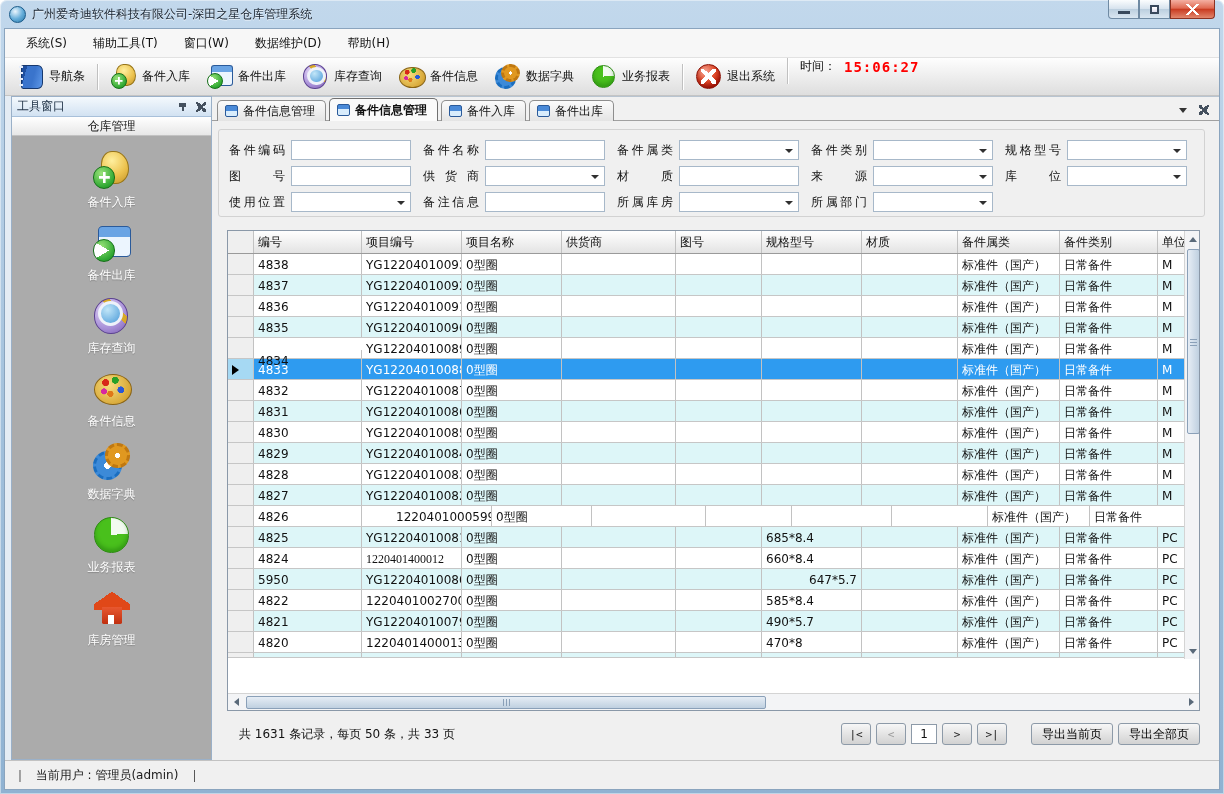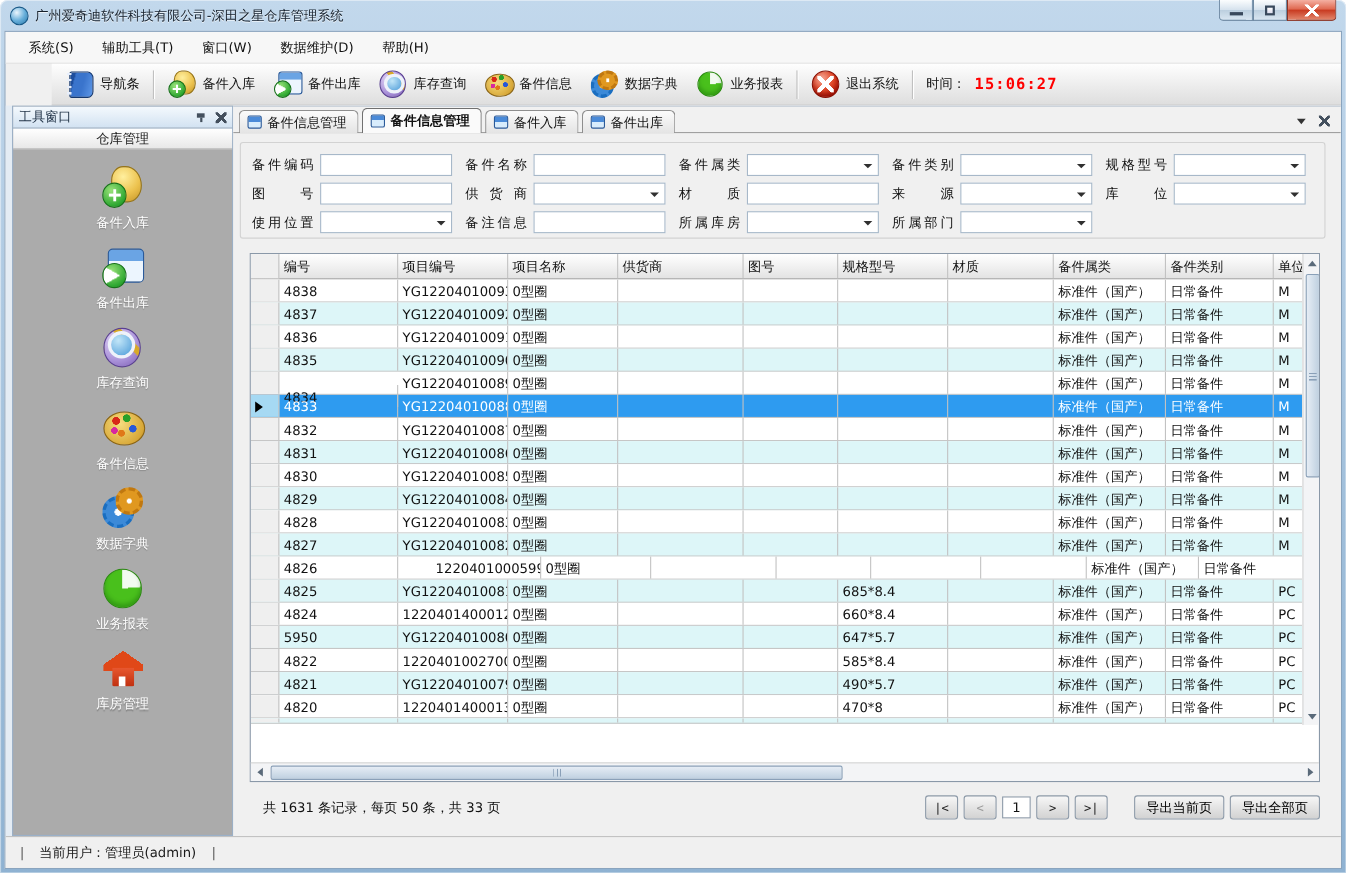--- a/index.html
+++ b/index.html
@@ -20,21 +20,21 @@
   .glyph-max { width:9px; height:9px; border:2px solid #39495c; background:linear-gradient(#fff,#dde); }
   .glyph-x { width:13px; height:11px; background:linear-gradient(45deg,transparent 42%,#fff 42% 58%,transparent 58%),linear-gradient(135deg,transparent 42%,#fff 42% 58%,transparent 58%); }
 
   .client { position:absolute; left:4px; right:4px; top:28px; bottom:4px; background:#f0f0f0; border:1px solid #8aa4be; display:flex; flex-direction:column; overflow:hidden; }
 
   
   .menubar { height:29px; background:#f7f7f7; border-bottom:1px solid #e2e2e2; display:flex; align-items:center; padding-left:8px; flex:none; }
   .menu-item { padding:5px 13px; cursor:default; }
 
   
-  .toolbar { height:38px; background:linear-gradient(#fefefe,#ececec 55%,#dedede); border-bottom:1px solid #c4c4c4; display:flex; align-items:center; padding:0 4px; flex:none;margin-left:42px; }
+  .toolbar { height:38px; background:linear-gradient(#fefefe,#ececec 55%,#dedede); border-bottom:1px solid #c4c4c4; display:flex; align-items:flex-start; padding:0 4px; flex:none; }
   .titems { display:flex; align-items:center; height:100%; }
   .tool-item { display:flex; align-items:center; gap:5px; padding:2px 8px; height:32px; border-radius:3px; }
   .tsep { width:1px; height:26px; background:#c0c0c0; margin:0 4px; box-shadow:1px 0 0 #fff; flex:none; }
   .time-wrap { display:flex; align-items:center; gap:8px; padding-left:8px; }
   .time-value { color:#f00; font-weight:bold; font-size:14px; letter-spacing:1px; font-family:"DejaVu Sans Mono","Liberation Mono",monospace; }
 
   
   .ic { position:relative; display:inline-block; flex:none; }
   .ic26 { width:27px; height:27px; }
   .ic40 { width:40px; height:40px; }
@@ -536,38 +536,38 @@
                       <div class="g-cell" style="width: 86px;"></div>
                       <div class="g-cell" style="width: 100px;">685*8.4</div>
                       <div class="g-cell" style="width: 96px;"></div>
                       <div class="g-cell" style="width: 102px;">标准件（国产）</div>
                       <div class="g-cell" style="width: 98px;">日常备件</div>
                       <div class="g-cell" style="width: 40px;">PC</div>
                     </div>
                     <div class="g-row">
                       <div class="g-cell g-sel" style="width: 26px;"></div>
                       <div class="g-cell" style="width: 108px;">4824</div>
-                      <div class="g-cell" style="width: 100px;">1220401400012</div>
+                      <div class="g-cell" style="width: 100px; font-family: Liberation Serif, serif;">1220401400012</div>
                       <div class="g-cell" style="width: 100px;">0型圈</div>
                       <div class="g-cell" style="width: 114px;"></div>
                       <div class="g-cell" style="width: 86px;"></div>
                       <div class="g-cell" style="width: 100px;">660*8.4</div>
                       <div class="g-cell" style="width: 96px;"></div>
                       <div class="g-cell" style="width: 102px;">标准件（国产）</div>
                       <div class="g-cell" style="width: 98px;">日常备件</div>
                       <div class="g-cell" style="width: 40px;">PC</div>
                     </div>
                     <div class="g-row alt">
                       <div class="g-cell g-sel" style="width: 26px;"></div>
                       <div class="g-cell" style="width: 108px;">5950</div>
                       <div class="g-cell" style="width: 100px;">YG12204010080</div>
                       <div class="g-cell" style="width: 100px;">0型圈</div>
                       <div class="g-cell" style="width: 114px;"></div>
                       <div class="g-cell" style="width: 86px;"></div>
-                      <div class="g-cell" style="width: 100px;">647*5.7</div>
+                      <div class="g-cell" style="width: 100px; text-align: right;">647*5.7</div>
                       <div class="g-cell" style="width: 96px;"></div>
                       <div class="g-cell" style="width: 102px;">标准件（国产）</div>
                       <div class="g-cell" style="width: 98px;">日常备件</div>
                       <div class="g-cell" style="width: 40px;">PC</div>
                     </div>
                     <div class="g-row">
                       <div class="g-cell g-sel" style="width: 26px;"></div>
                       <div class="g-cell" style="width: 108px;">4822</div>
                       <div class="g-cell" style="width: 100px;">1220401002700</div>
                       <div class="g-cell" style="width: 100px;">0型圈</div>

